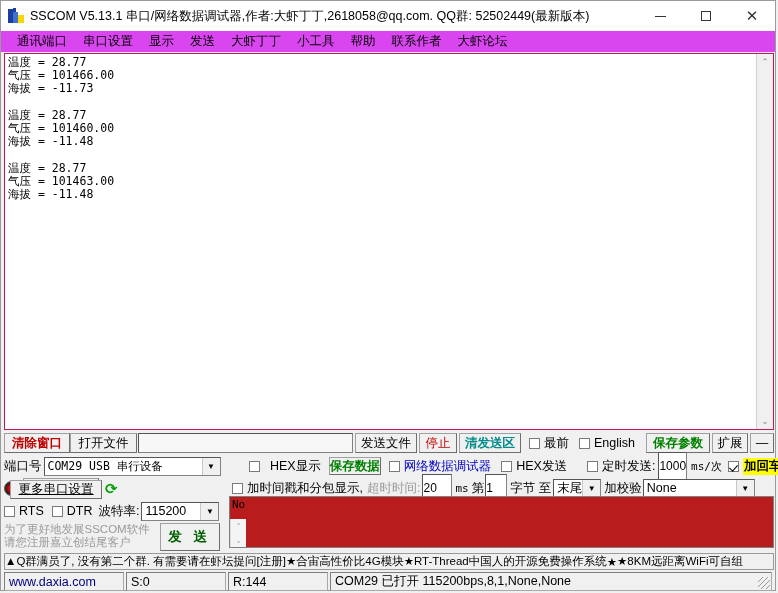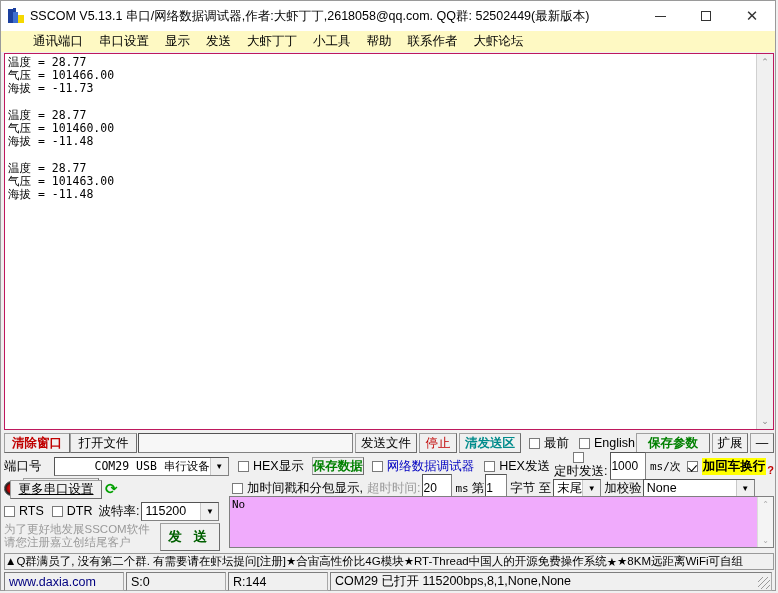--- a/index.html
+++ b/index.html
@@ -34,22 +34,22 @@
   .winbtn{
     width:46px;height:30px;display:flex;align-items:center;justify-content:center;
     font-size:13px;color:#222;background:#fff;
   }
   .winbtn .gmin{display:block;width:11px;height:1px;background:#333;}
   .winbtn .gmax{display:block;width:10px;height:10px;border:1px solid #333;box-sizing:border-box;}
   .winbtn .gclose{display:block;font-size:15px;line-height:15px;color:#333;font-family:"DejaVu Sans",sans-serif;}
 
   
   .menubar{
-    height:21px;background:#fef9c3;display:flex;align-items:center;
-    padding-left:24px;
+    height:21px;background:#d946ef;display:flex;align-items:center;
+    padding-left:8px;
   }
   .menu-item{
     font-size:12.5px;color:#000;padding:1px 8px 2px 8px;white-space:nowrap;
   }
 
   
   .recv-wrap{
     position:absolute;left:3px;top:52px;width:770px;height:377px;
     border:1px solid #be185d;background:#ffffff;box-sizing:border-box;
     display:flex;
@@ -91,21 +91,21 @@
     display:flex;align-items:center;font-size:12.5px;white-space:nowrap;
   }
   .chkbox{
     width:11px;height:11px;border:1px solid #7a7a7a;background:#fff;box-sizing:border-box;
     margin-right:4px;flex:none;position:relative;
   }
   .chkbox.checked::after{
     content:"";position:absolute;left:2px;top:1px;width:4px;height:7px;
     border:solid #000;border-width:0 1.6px 1.6px 0;transform:rotate(42deg);
   }
-  .btn-saveparm{width:74px;color:#008000;font-weight:bold;margin-left:1px;}
+  .btn-saveparm{width:64px;color:#008000;font-weight:bold;margin-left:11px;}
   .btn-expand{width:36px;margin-left:2px;}
   .btn-minus{width:24px;margin-left:2px;}
 
   
   .lower{position:absolute;left:3px;top:455px;width:770px;height:93px;}
   .left-panel{position:absolute;left:0;top:0;width:222px;height:93px;}
   .right-panel{position:absolute;left:225px;top:0;width:545px;height:93px;}
 
   .lrow{display:flex;align-items:center;height:20px;margin-bottom:2px;}
   .lbl{font-size:12.5px;white-space:nowrap;}
@@ -141,21 +141,21 @@
   .btn-moreport{width:92px;height:19px;margin-left:6px;text-decoration:underline;}
   .promo{
     font-size:11.5px;color:#999;line-height:12.5px;white-space:nowrap;
   }
   .btn-send{
     width:60px;height:28px;font-size:13.5px;color:#006000;font-weight:bold;
     letter-spacing:4px;
   }
   .send-area{
     position:absolute;left:0;top:40px;width:545px;height:52px;
-    border:1px solid #808080;background:#f0abfc;box-sizing:border-box;display:flex;
+    border:1px solid #808080;background:#b91c1c;box-sizing:border-box;display:flex;flex-direction:column;
   }
   .send-text{
     flex:1;padding:1px 2px;font-family:"DejaVu Sans Mono","Liberation Mono",monospace;
     font-size:11px;color:#000;white-space:pre;
   }
   .send-scroll{
     width:15px;background:#f4f4f4;border-left:1px solid #dcdcdc;flex:none;
     display:flex;flex-direction:column;justify-content:space-between;align-items:center;
   }
   .send-scroll .arrow{font-size:8px;color:#aaa;height:14px;display:flex;align-items:center;}
@@ -265,21 +265,21 @@
     <div class="btn btn-saveparm">保存参数</div>
     <div class="btn btn-expand">扩展</div>
     <div class="btn btn-minus">—</div>
   </div>
 
   <div class="lower">
 
     <div class="left-panel">
       <div class="lrow">
         <span class="lbl">端口号</span>
-        <div class="combo" style="width:177px;margin-left:12px;padding-left:37px;">
+        <div class="combo" style="width:177px;margin-left:2px;">
           <span class="val">COM29 USB 串行设备</span>
           <span class="arw">▼</span>
         </div>
       </div>
       <div class="lrow">
         <span class="led"></span>
         <div class="btn btn-close-port">关闭串口</div>
         <span class="refresh">⟳</span>
       </div>
       <div class="lrow" style="height:19px;margin-top:-20px;justify-content:flex-start;">
@@ -304,34 +304,34 @@
         <div class="promo">
           <div>为了更好地发展SSCOM软件</div>
           <div>请您注册嘉立创结尾客户</div>
         </div>
         <div class="btn btn-send" style="margin-left:10px;">发 送</div>
       </div>
     </div>
 
     <div class="right-panel">
       <div class="lrow">
-        <div class="chk" style="margin-left:9px;">
+        <div class="chk" style="margin-left:20px;gap:6px;">
           <span class="chkbox"></span>
           <span>HEX显示</span>
         </div>
         <div class="btn" style="width:60px;height:18px;color:#008000;font-weight:bold;margin-left:8px;">保存数据</div>
         <div class="chk" style="margin-left:8px;">
           <span class="chkbox"></span>
           <span style="color:#0000c0;">网络数据调试器</span>
         </div>
         <div class="chk" style="margin-left:10px;">
           <span class="chkbox"></span>
           <span>HEX发送</span>
         </div>
-        <div class="chk" style="margin-left:4px;flex-direction:column;">
+        <div class="chk" style="margin-left:20px;">
           <span class="chkbox"></span>
           <span>定时发送:</span>
         </div>
         <div class="txtbox" style="width:46px;margin-left:3px;">1000</div>
         <span class="lbl" style="margin-left:4px;font-family:'DejaVu Sans Mono',monospace;font-size:11px;">ms/次</span>
         <div class="chk" style="margin-left:6px;">
           <span class="chkbox checked"></span>
           <span class="hl-yellow">加回车换行</span>
         </div>
         <span class="qmark" style="margin-left:1px;align-self:flex-end;">?</span>

